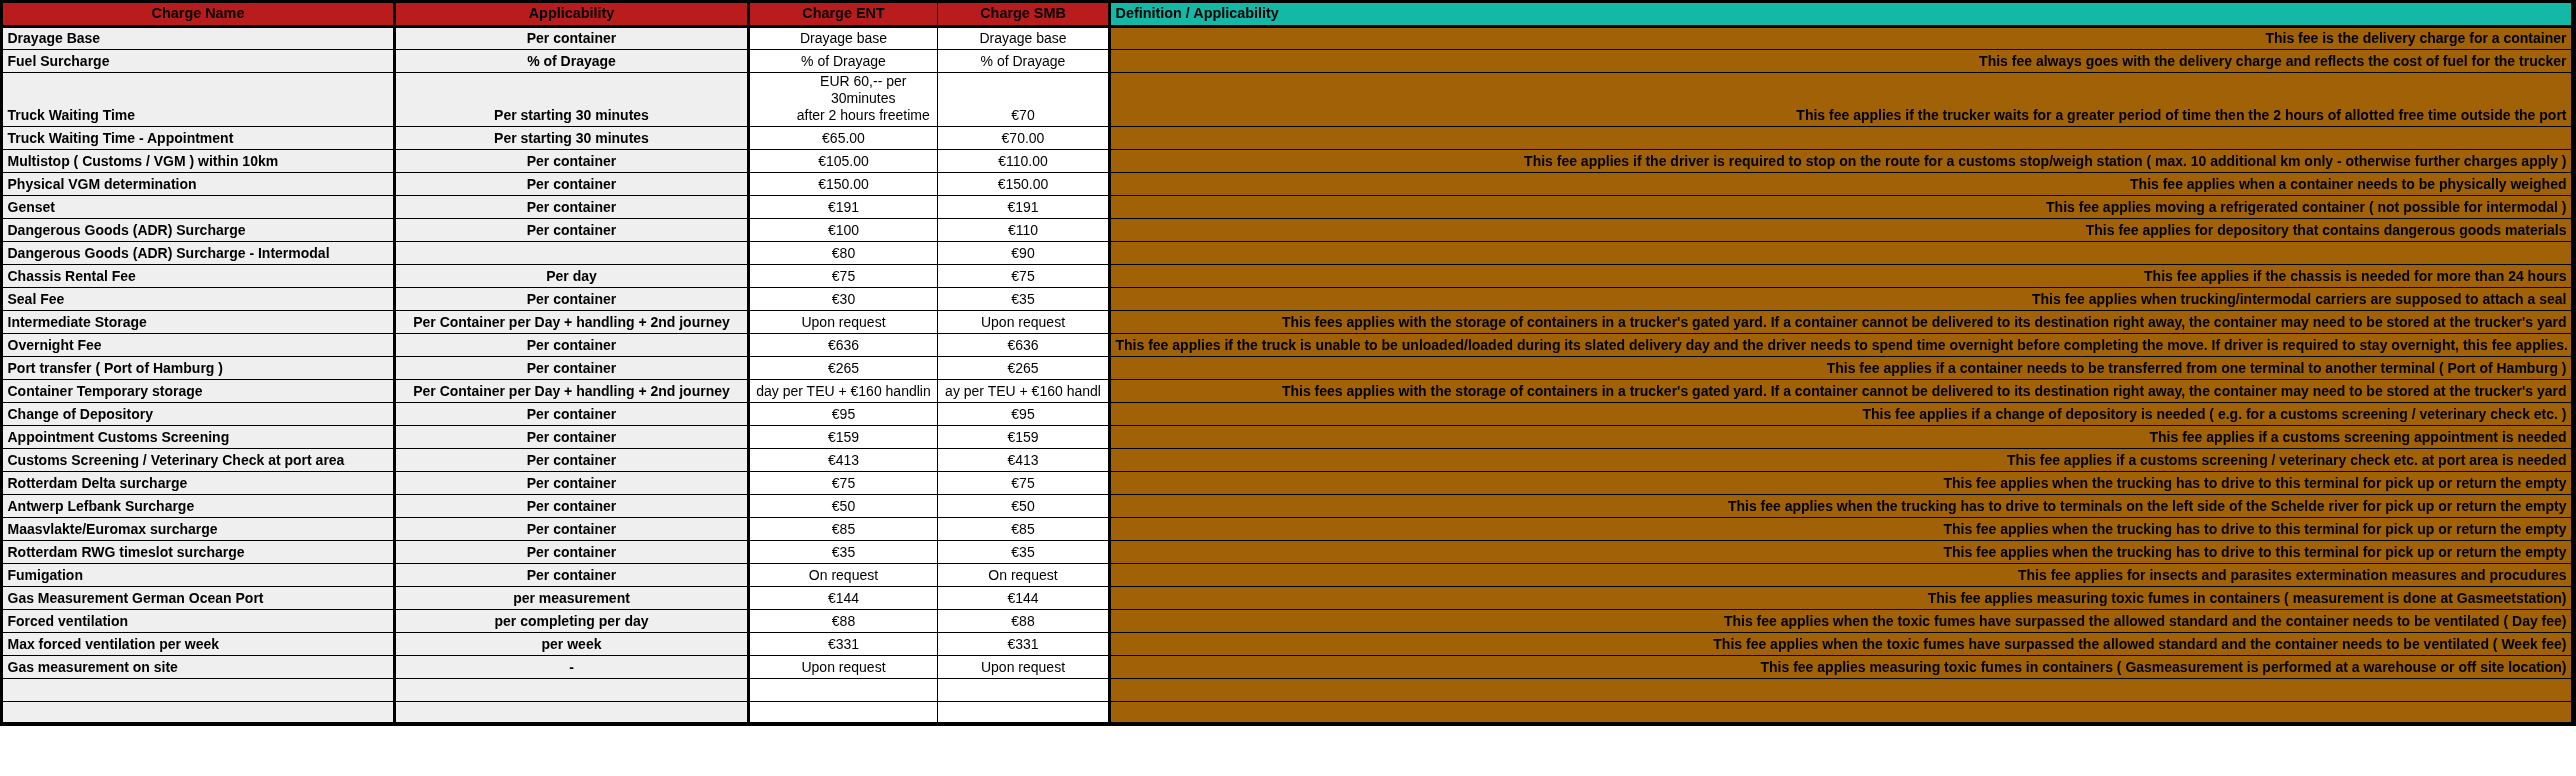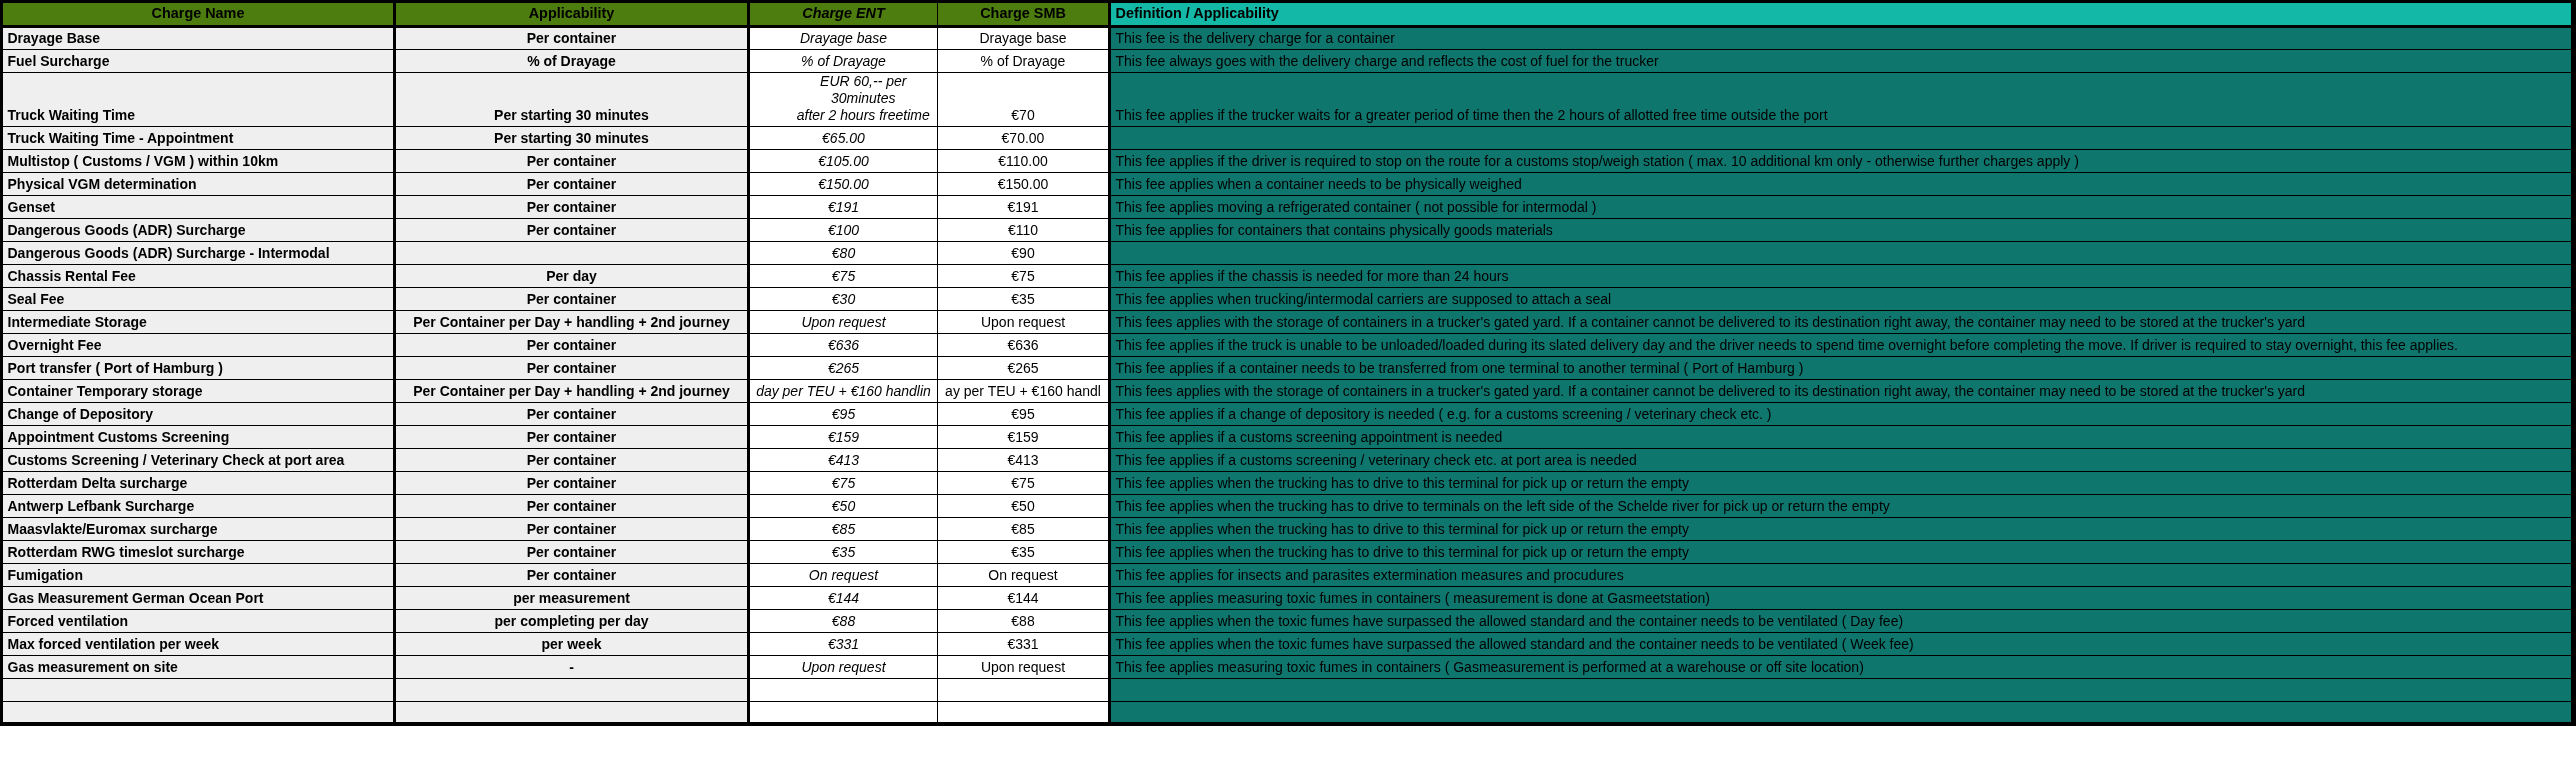--- a/index.html
+++ b/index.html
@@ -26,25 +26,25 @@
   }
   th.head{
     background:#14b8a6;
     font-size:14.4px;font-weight:bold;text-align:center;vertical-align:middle;
     border-bottom:3.6px solid #000;
   }
   th.head.c4{text-align:left;}
   .c0,.c1{border-right:3.6px solid #000;background:#efefef;font-weight:bold;}
   td.c0{text-align:left;}
   td.c1{text-align:center;}
-  .c2{border-right:1.8px solid #000;background:#ffffff;text-align:center;font-style:italic;}
+  .c2{border-right:1.8px solid #000;background:#ffffff;text-align:center;}
   .c3{border-right:3.6px solid #000;background:#ffffff;text-align:center;}
-  .c4{background:#0f766e;text-align:left;}
+  .c4{background:#a16207;text-align:right;font-weight:bold;}
   td.wrap{white-space:pre-line;padding-left:44px;}
-  th.head.c0,th.head.c1,th.head.c2,th.head.c3{background:#4d7c0f;}
+  th.head.c0,th.head.c1,th.head.c2,th.head.c3{background:#b91c1c;}
 </style>
 </head>
 <body>
 
 <table>
   <colgroup>
     <col style="width:393px">
     <col style="width:354px">
     <col style="width:189px">
     <col style="width:172px">
@@ -108,21 +108,21 @@
         <td class="c1">Per container</td>
         <td class="c2">€191</td>
         <td class="c3">€191</td>
         <td class="c4">This fee applies moving a refrigerated container ( not possible for intermodal )</td>
       </tr>
       <tr>
         <td class="c0">Dangerous Goods (ADR) Surcharge</td>
         <td class="c1">Per container</td>
         <td class="c2">€100</td>
         <td class="c3">€110</td>
-        <td class="c4">This fee applies for containers that contains physically goods materials</td>
+        <td class="c4">This fee applies for depository that contains dangerous goods materials</td>
       </tr>
       <tr>
         <td class="c0">Dangerous Goods (ADR) Surcharge - Intermodal</td>
         <td class="c1"></td>
         <td class="c2">€80</td>
         <td class="c3">€90</td>
         <td class="c4"></td>
       </tr>
       <tr>
         <td class="c0">Chassis Rental Fee</td>

